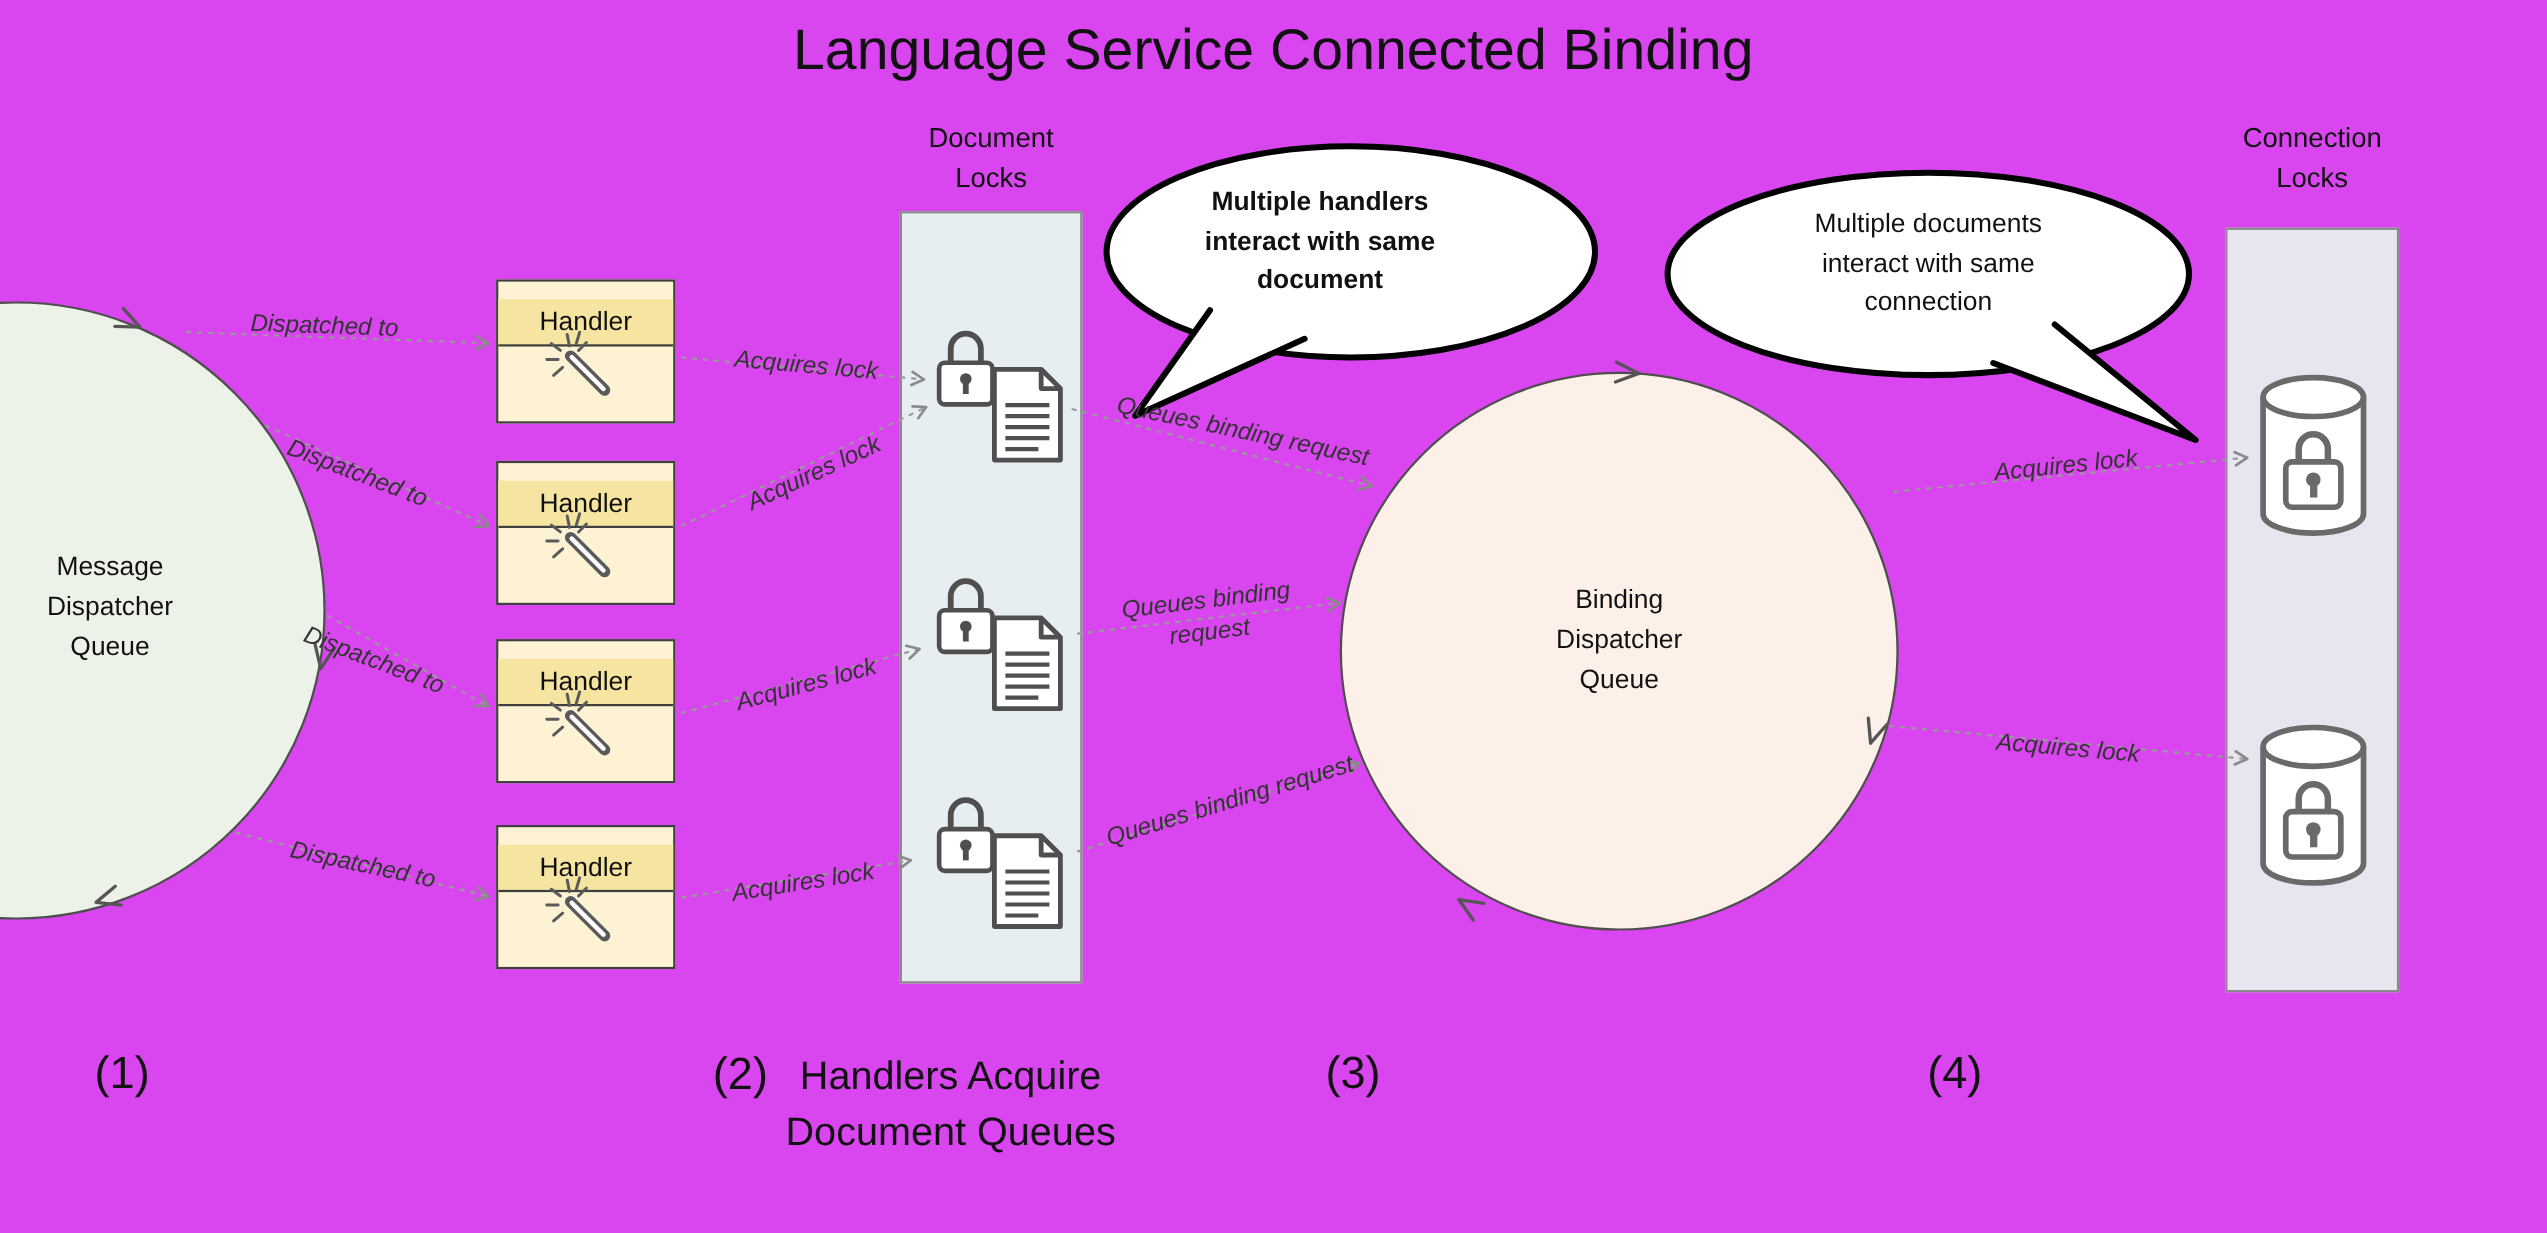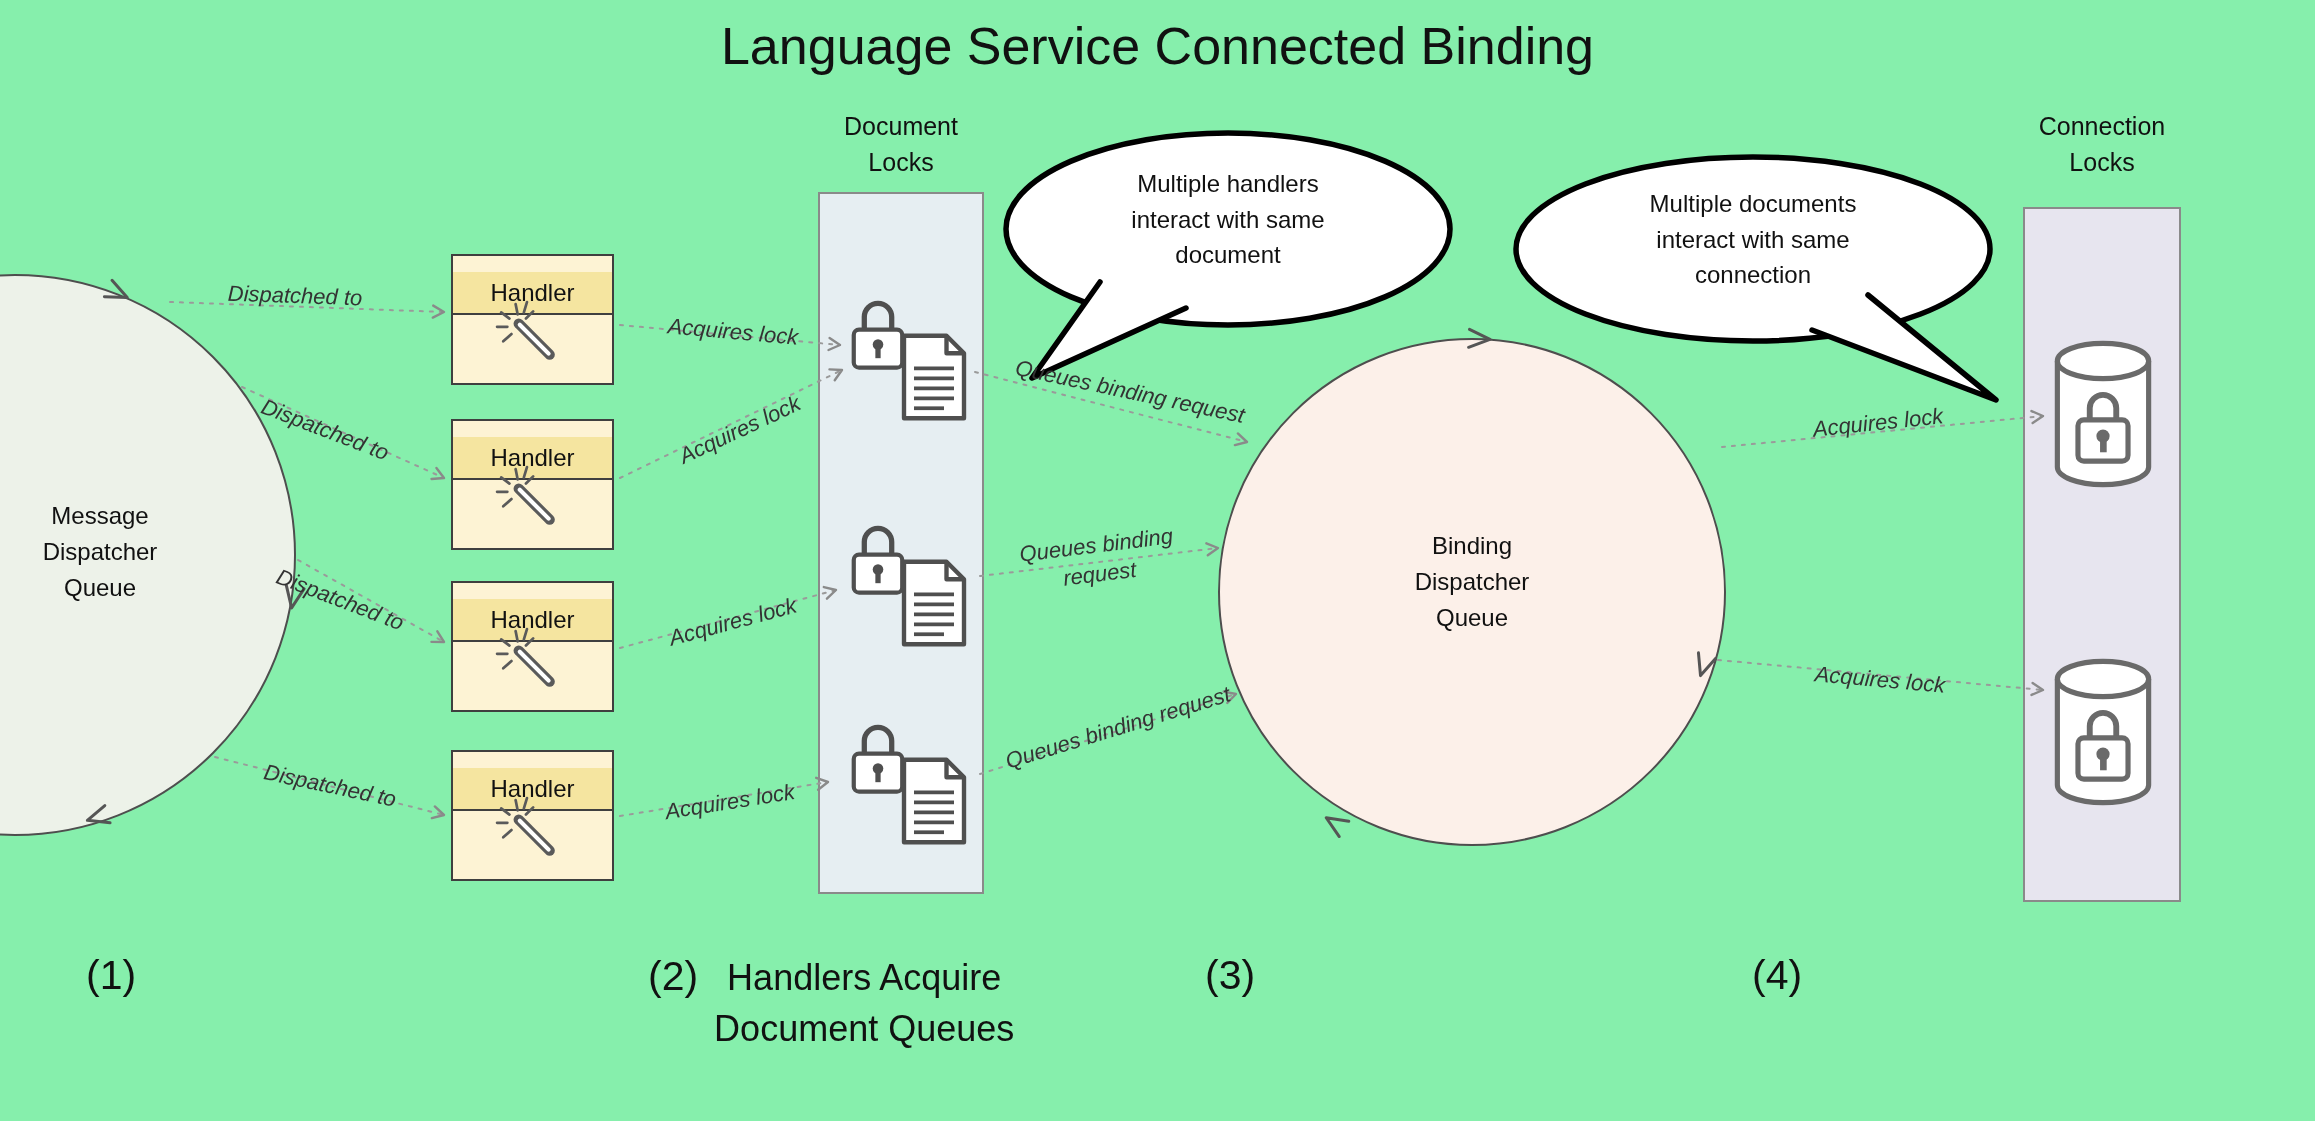--- a/index.html
+++ b/index.html
@@ -1,16 +1,16 @@
 <!DOCTYPE html>
 <html style="--message-circle: #edf2e9; --binding-circle: #fcf0e9; --handler-header: #f5e5a0; --handler-body: #fdf3d4; --doc-column: #e6eef2; --conn-column: #e7e5ef; --line: #9a9a9a;"><head>
 <meta charset="utf-8">
 <style>
   html,body { margin:0; padding:0; background:#ffffff; }
-  .stage { position:relative; width:2315px; height:1121px; background:#86efac;
+  .stage { position:relative; width:2315px; height:1121px; background:#d946ef;
            font-family:"Liberation Sans","DejaVu Sans",sans-serif; color:#111; overflow:hidden; }
 
   .title { position:absolute; top:16px; left:0; width:100%; text-align:center;
            font-size:52px; color:#111; z-index:3; }
 
   .circle { position:absolute; border-radius:50%; border:2px solid #4e4e4e; z-index:1; box-sizing:border-box; }
   .msg  { left:-266px; top:274px; width:562px; height:562px; background:var(--message-circle,#edf2e9); }
   .bind { left:1218px; top:338px; width:508px; height:508px; background:var(--binding-circle,#fcf0e9); }
 
   .col { position:absolute; border:2px solid #8a8a8a; z-index:1; box-sizing:border-box; }
@@ -181,21 +181,21 @@
   <div class="elabel" style="left:730px; top:802px; --r:-9deg;">Acquires lock</div>
 
   <div class="elabel" style="left:1130px; top:392px; --r:12deg;">Queues binding request</div>
   <div class="elabel wrap" style="left:1098px; top:560px; --r:-7deg;">Queues binding
 request</div>
   <div class="elabel" style="left:1118px; top:728px; --r:-17deg;">Queues binding request</div>
 
   <div class="elabel" style="left:1878px; top:423px; --r:-6deg;">Acquires lock</div>
   <div class="elabel" style="left:1880px; top:680px; --r:5deg;">Acquires lock</div>
 
-  <div class="bubble-text" style="left:1060px; top:166px; width:336px;">Multiple handlers
+  <div class="bubble-text" style="left:1032px; top:166px; width:336px;font-weight:bold;">Multiple handlers
 interact with same
 document</div>
   <div class="bubble-text" style="left:1585px; top:186px; width:336px;">Multiple documents
 interact with same
 connection</div>
 
   <div class="caption" style="left:86px; top:952px;">
     <span class="cnum">(1)</span>
   </div>
   <div class="caption" style="left:648px; top:952px;">

